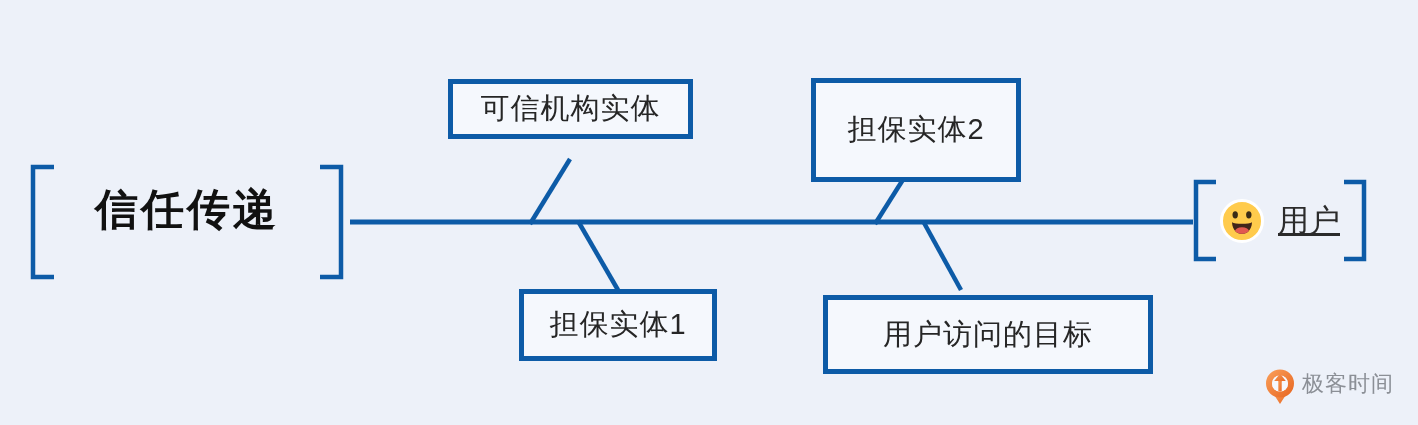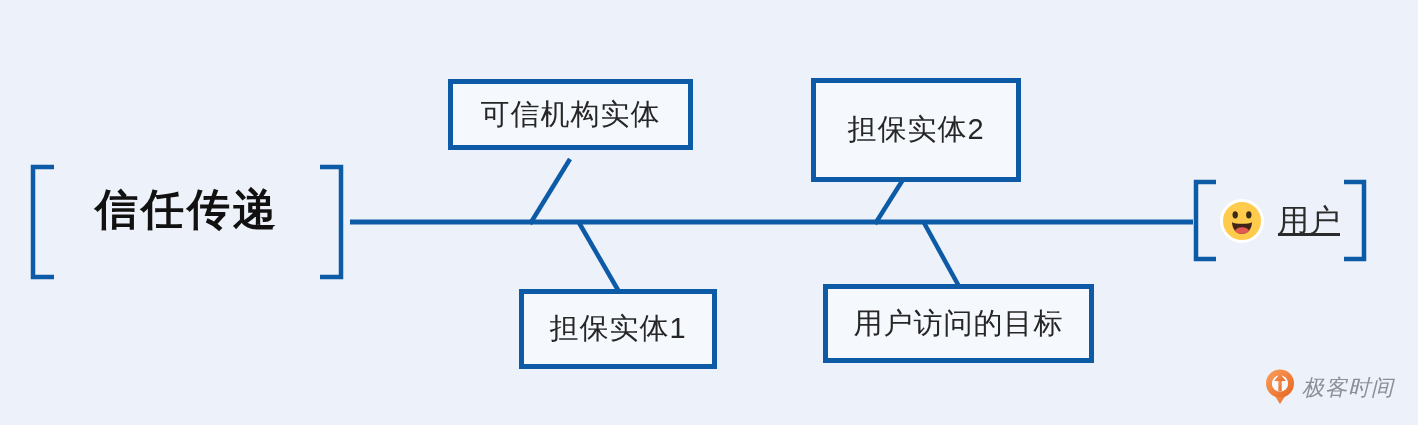--- a/index.html
+++ b/index.html
@@ -43,46 +43,45 @@
     display: flex;
     align-items: center;
     justify-content: center;
   }
   .node-label {
     font-size: 29px;
     color: #262626;
     letter-spacing: 1px;
     white-space: nowrap;
   }
-  .node-top-left     { left: 448px; top: 79px;  width: 245px; height: 71px; }
+  .node-top-left     { left: 448px; top: 79px;  width: 245px; height: 60px; }
   .node-top-right    { left: 811px; top: 78px;  width: 210px; height: 104px; }
-  .node-bottom-left  { left: 519px; top: 289px; width: 198px; height: 80px; }
-  .node-bottom-right { left: 823px; top: 284px; width: 271px; height: 79px; }
+  .node-bottom-left  { left: 519px; top: 289px; width: 198px; height: 72px; }
+  .node-bottom-right { left: 823px; top: 295px; width: 330px; height: 79px; }
   .end-group {
     position: absolute;
     left: 1208px; top: 183px;
     width: 144px; height: 75px;
     display: flex;
     align-items: center;
     justify-content: center;
     gap: 14px;
   }
   .end-label {
     font-size: 31px;
     color: #2b2b2b;
     white-space: nowrap;
     text-decoration: underline;
   }
   .logo {
     position: absolute;
     left: 1264px; top: 369px;
     display: flex;
-    align-items: center;
+    align-items: flex-start;
     gap: 6px;
-    font-style: italic;
   }
   .logo-text {
     font-size: 22px;
     color: #8b8f96;
     letter-spacing: 1px;
     white-space: nowrap;
   }
 </style>
 </head>
 <body>

